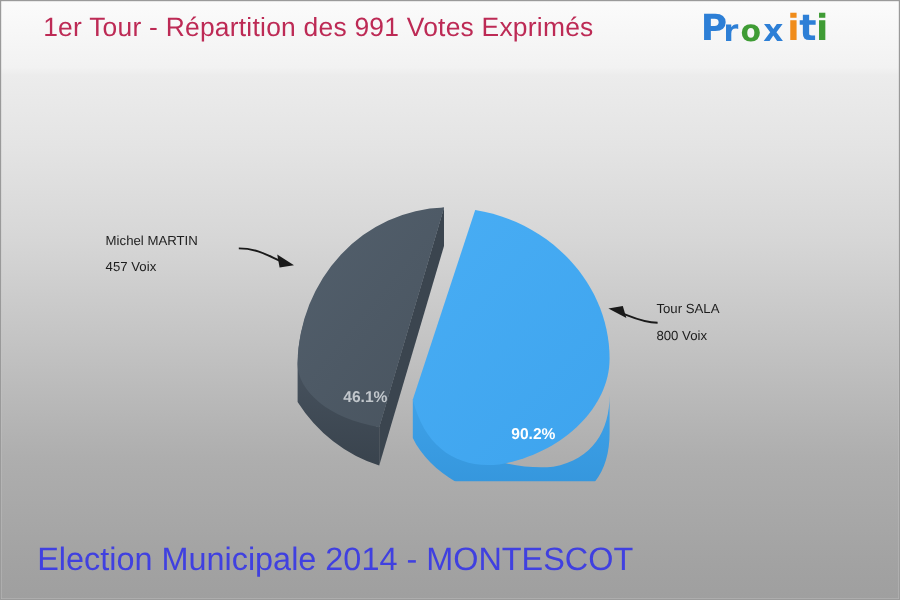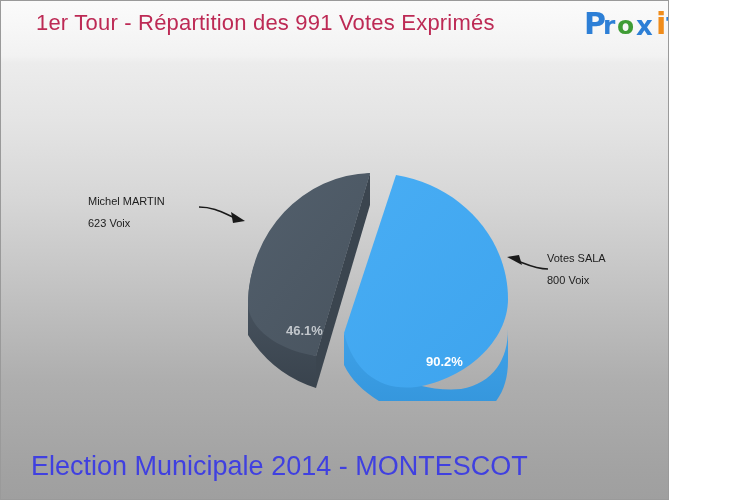--- a/index.html
+++ b/index.html
@@ -2,21 +2,21 @@
 <html><head>
 <meta charset="utf-8">
 <style>
   html, body {
     margin: 0;
     padding: 0;
     background: #ffffff;
   }
   #page {
     position: relative;
-    width: 669px;
+    width: 750px;
     height: 500px;
     overflow: hidden;
     box-sizing: border-box;
     border: 1px solid #9a9a9a;
     background: linear-gradient(to bottom,
         #fbfbfb 0px,
         #f2f2f2 55px,
         #ececec 62px,
         #e4e4e4 120px,
         #d6d6d6 200px,
@@ -163,29 +163,29 @@
                  C 155,280 128,262 118,222 Z"></path>
       </g>
     </svg>
 
     <div class="slice-pct" id="pct-left">46.1%</div>
     <div class="slice-pct" id="pct-right">90.2%</div>
   </div>
 
   <div class="callout" id="label-left">
     <div>Michel MARTIN</div>
-    <div>623 Voix</div>
+    <div>457 Voix</div>
   </div>
   <svg class="arrow-svg" id="arrow-left" width="60" height="30">
     <path d="M 2,10 C 18,10 28,17 38,21" stroke="#1a1a1a" stroke-width="1.6" fill="none"></path>
     <path d="M 48,24 L 34,15 L 36,26 Z" fill="#1a1a1a"></path>
   </svg>
 
   <div class="callout" id="label-right">
-    <div>Votes SALA</div>
+    <div>Tour SALA</div>
     <div>800 Voix</div>
   </div>
   <svg class="arrow-svg" id="arrow-right" width="50" height="26">
     <path d="M 42,16 C 30,16 20,11 12,8" stroke="#1a1a1a" stroke-width="1.6" fill="none"></path>
     <path d="M 1,4 L 16,12 L 13,2 Z" fill="#1a1a1a"></path>
   </svg>
 
   <div id="footer-title" style="color: rgb(64, 64, 224);">Election Municipale 2014 - MONTESCOT</div>
 
 </div>

